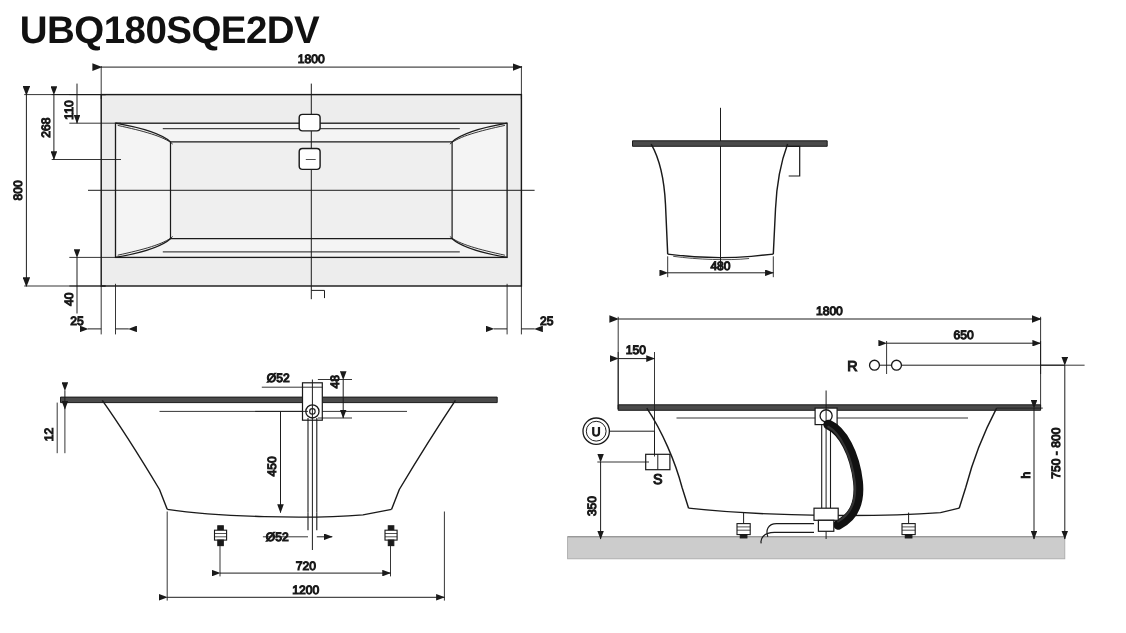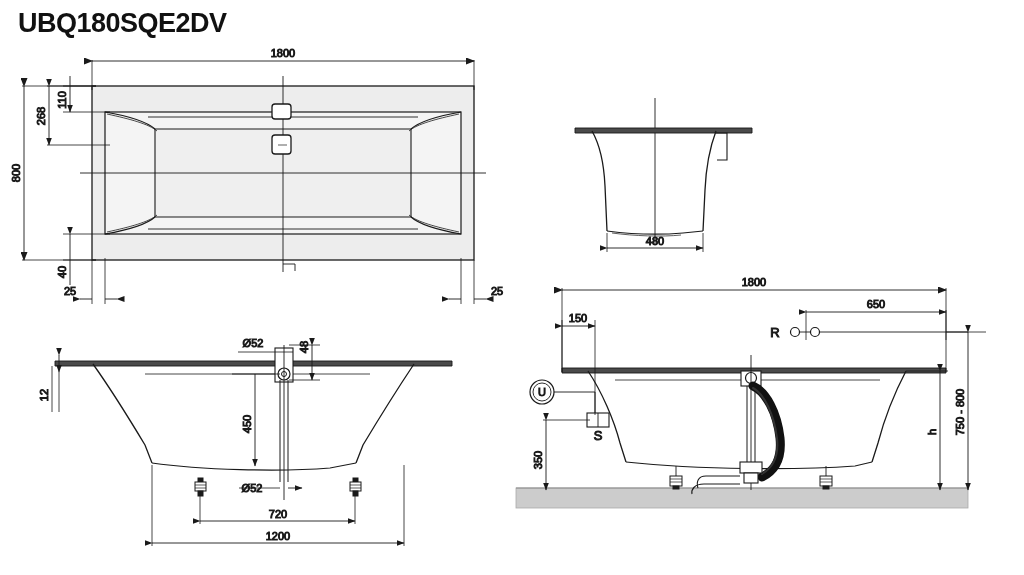--- a/index.html
+++ b/index.html
@@ -7,21 +7,21 @@
   body{
     width:1024px;height:575px;
     background:#ffffff;
     font-family:"Liberation Sans", sans-serif;
     overflow:hidden;
     position:relative;
   }
   #sheet{position:relative;width:1024px;height:575px;}
   #title{
     position:absolute;left:18px;top:8px;
-    font-size:27px;font-weight:bold;color:#111;
+    font-size:35px;font-weight:bold;color:#111;
     letter-spacing:-0.5px;
     font-family:"Liberation Sans", sans-serif;
     white-space:nowrap;
   }
   svg{position:absolute;left:0;top:0;width:1024px;height:575px;}
   .dimtext{
     font-family:"Liberation Sans", sans-serif;
     font-size:11px;
     fill:#111;
   }

